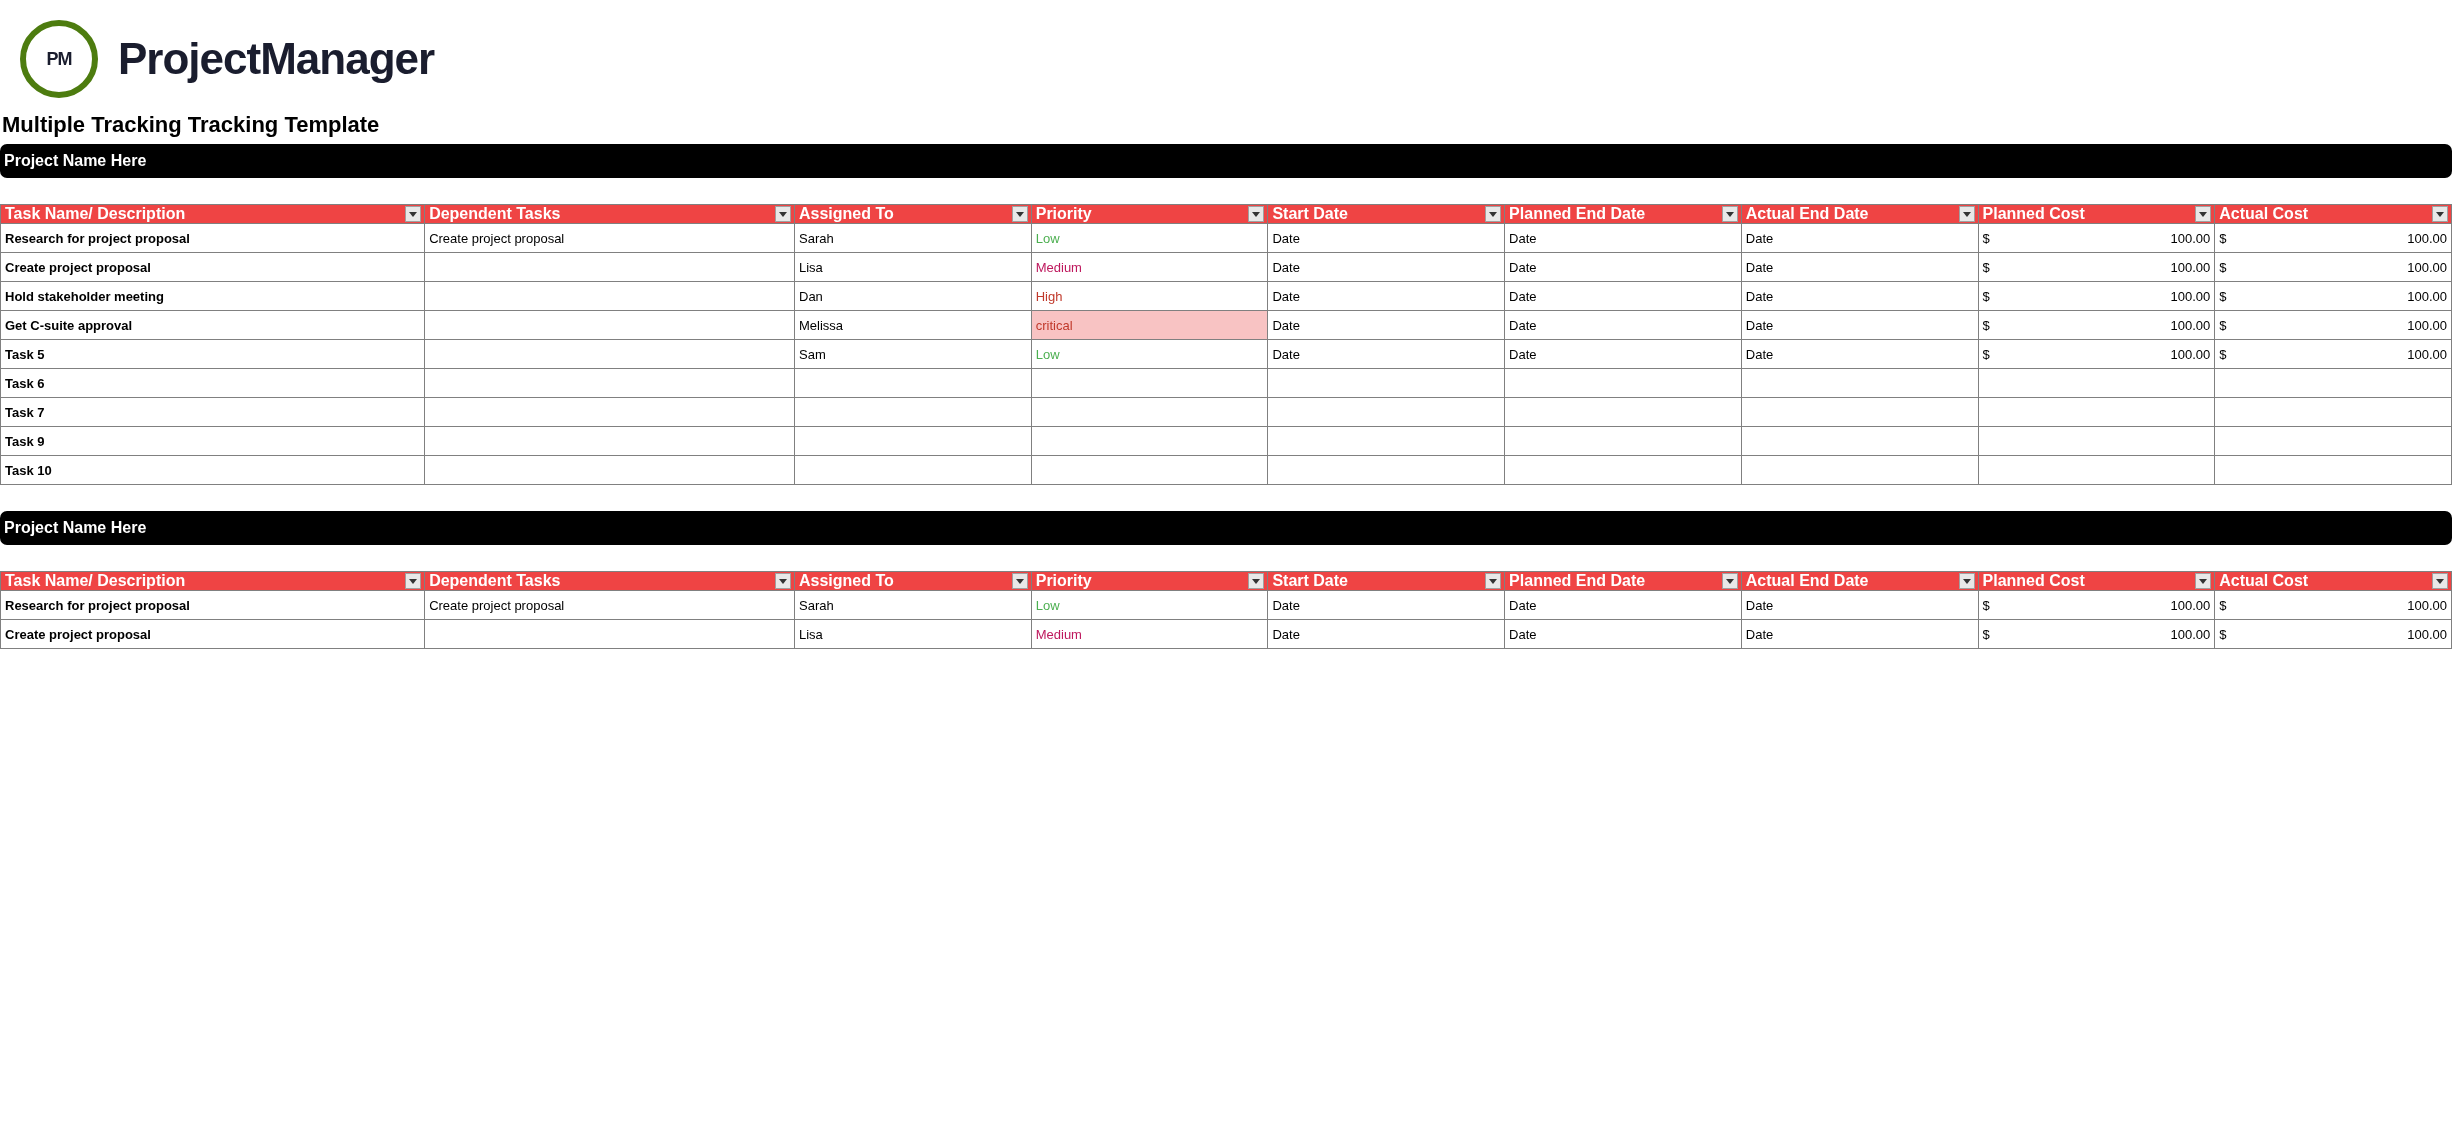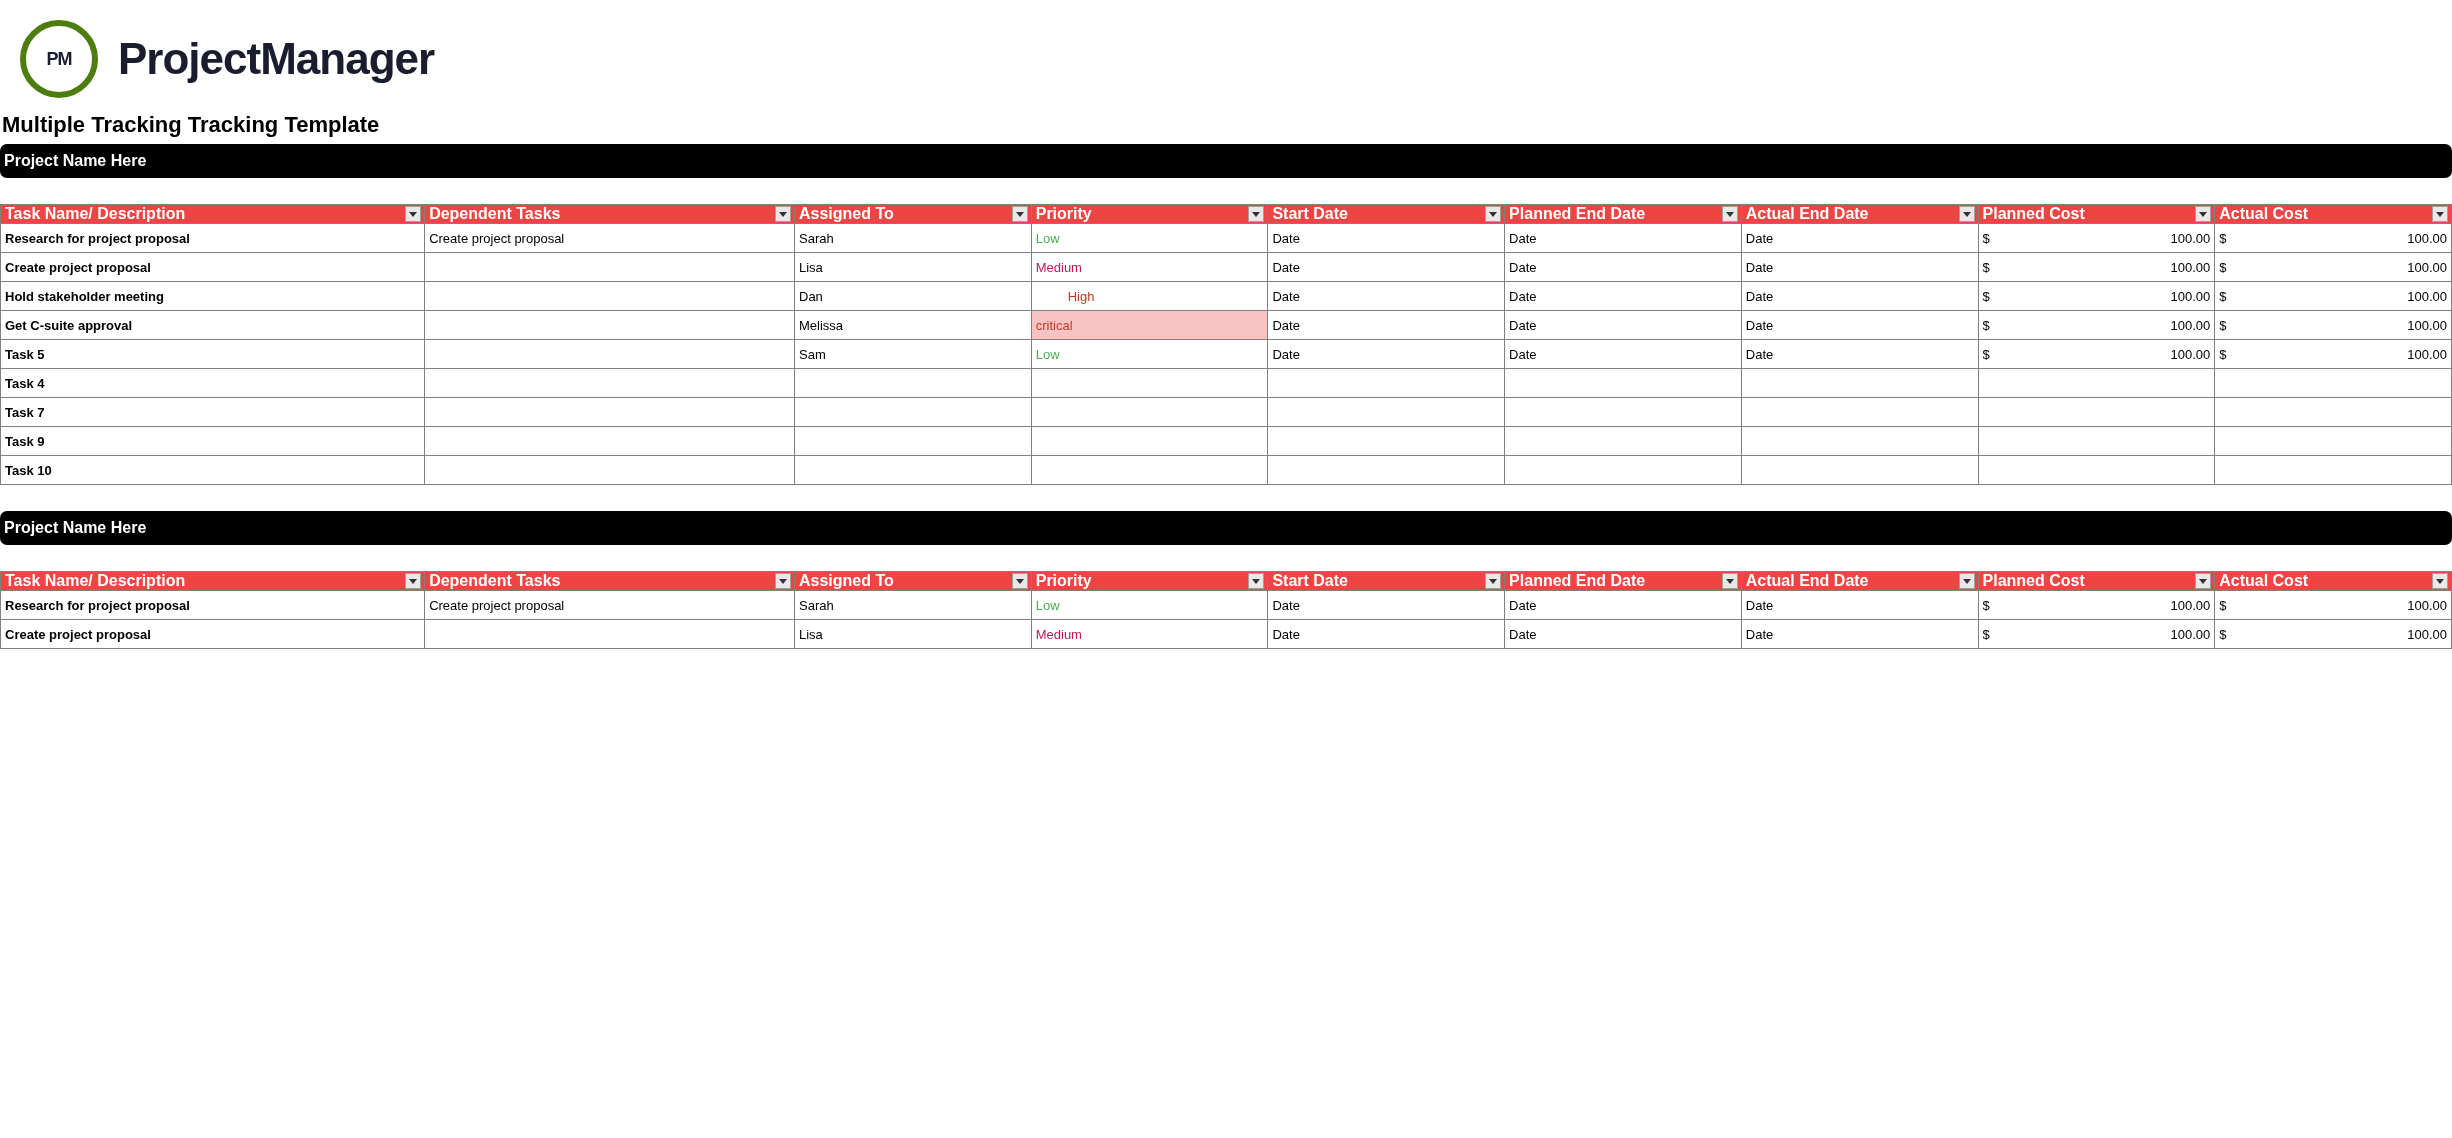--- a/index.html
+++ b/index.html
@@ -90,21 +90,21 @@
     height: 29px;
     vertical-align: middle;
     font-size: 13px;
   }
   td.taskname { font-weight: 700; }
   td.money-cell { position: relative; }
   td.money-cell .cur { position: absolute; left: 4px; }
   td.money-cell .amt { display: block; text-align: right; }
   .prio-low    { color: #4caf50; }
   .prio-medium { color: #be185d; }
-  .prio-high   { color: #c0392b; margin-left: 32px; }
+  .prio-high   { color: #c0392b; }
   .prio-critical-cell { background: #f8c3c3; }
   .prio-critical { color: #c0392b; }
   
   .col-task     { width: 17.2%; }
   .col-dep      { width: 15%; }
   .col-assigned { width: 9.6%; }
   .col-priority { width: 9.6%; }
   .col-start    { width: 9.6%; }
   .col-planend  { width: 9.6%; }
   .col-actend   { width: 9.6%; }
@@ -218,21 +218,21 @@
           <td class="money-cell">
             <span class="cur">$</span>
             <span class="amt">100.00</span>
           </td>
           <td class="money-cell">
             <span class="cur">$</span>
             <span class="amt">100.00</span>
           </td>
         </tr>
         <tr>
-          <td class="taskname">Task 4</td>
+          <td class="taskname">Task 6</td>
           <td></td>
           <td></td>
           <td></td>
           <td></td>
           <td></td>
           <td></td>
           <td class="money-cell"></td>
           <td class="money-cell"></td>
         </tr>
         <tr>

